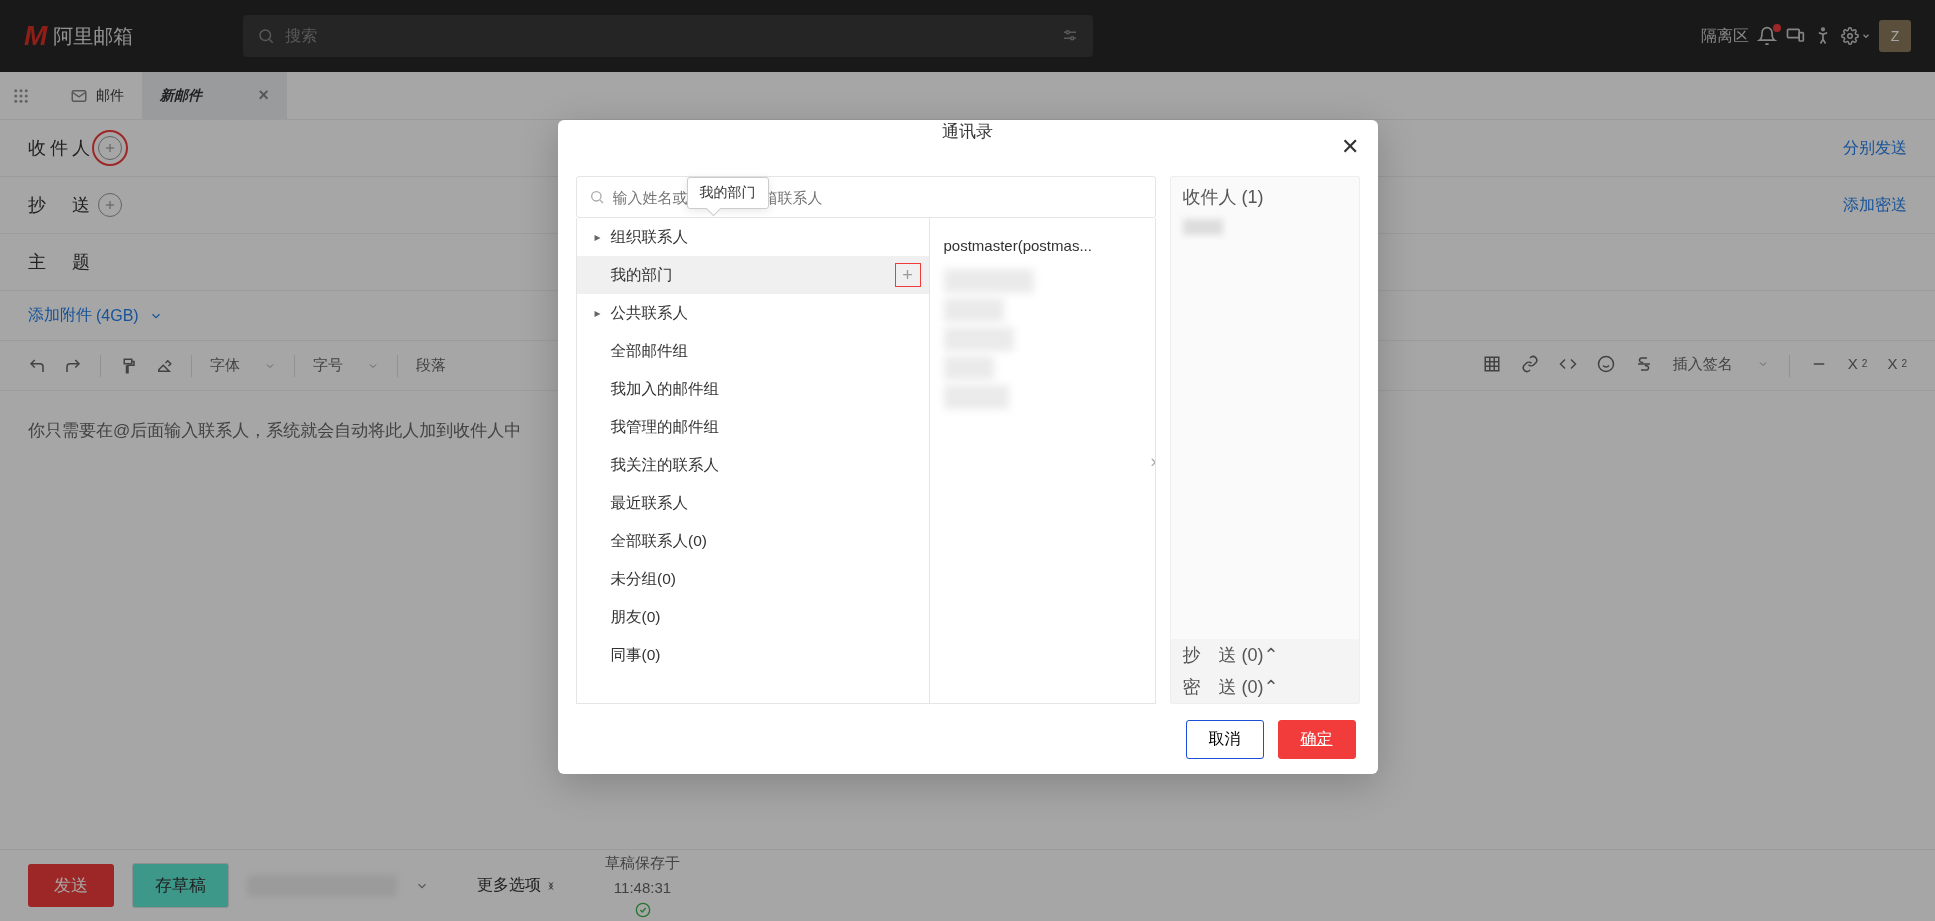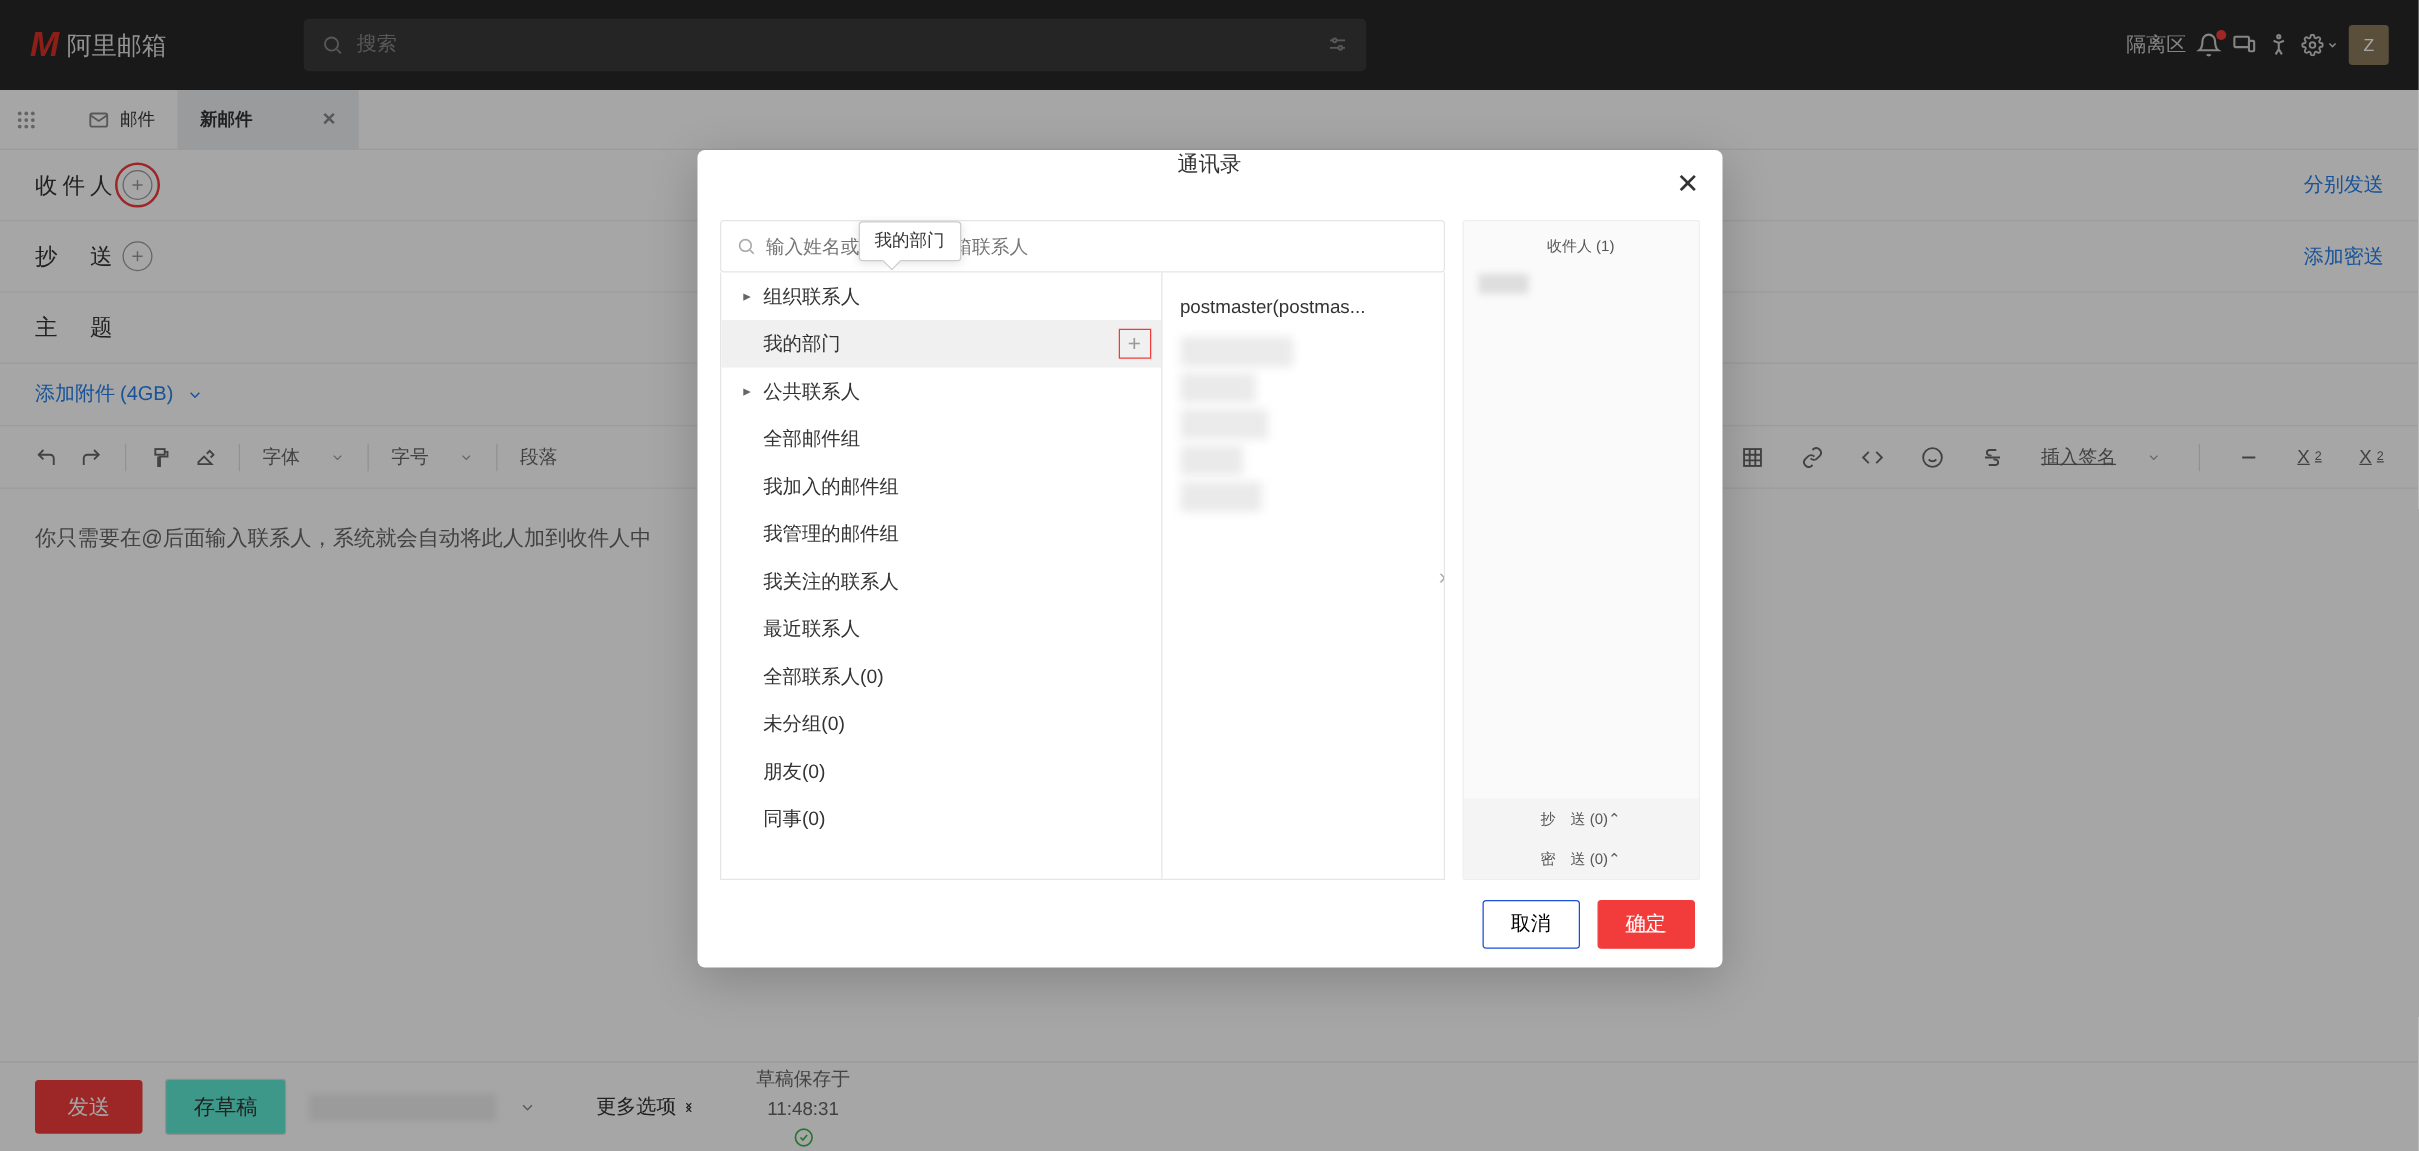--- a/index.html
+++ b/index.html
@@ -18,21 +18,21 @@
   .bell-wrap { position: relative; }
   .red-dot { position: absolute; top: -2px; right: -4px; width: 8px; height: 8px; background: #f23c3c; border-radius: 50%; }
   .avatar { width: 32px; height: 32px; background: #8a7a5a; color: #fff; display: flex; align-items: center; justify-content: center; border-radius: 3px; font-size: 14px; }
   .icon-btn { cursor: pointer; color: #ccc; display:flex; align-items:center; }
   svg { display: block; }
 
   
   .tabrow { height: 48px; display: flex; align-items: center; padding-left: 12px; border-bottom: 1px solid #eee; }
   .apps-icon { color: #999; margin-right: 22px; cursor: pointer; }
   .tab { display: flex; align-items: center; height: 48px; padding: 0 18px; cursor: pointer; gap: 8px; }
-  .tab.active { background: #eceff1; font-weight: 600; }
+  .tab.active { background: #eceff1; font-weight: 600; font-style: italic; }
   .tab .close { margin-left: 48px; color: #888; font-size: 18px; cursor: pointer; }
   .tab .mail-ico { color: #888; }
 
   
   .form-row { display: flex; align-items: center; min-height: 57px; border-bottom: 1px solid #f0f0f0; padding: 0 28px; }
   .form-label { width: 70px; color: #333; font-size: 18px; letter-spacing: 4px; }
   .add-circle { width: 24px; height: 24px; border: 1.5px solid #999; border-radius: 50%; display: flex; align-items: center; justify-content: center; color: #999; cursor: pointer; }
   .add-circle.highlighted { outline: 2px solid #f23c3c; outline-offset: 4px; }
   .row-right { margin-left: auto; color: #2680eb; cursor: pointer; font-size: 16px; }
   .attach-row { padding: 14px 28px; border-bottom: 1px solid #f0f0f0; color: #2680eb; font-size: 16px; display:flex; align-items:center; gap:4px; }
@@ -75,21 +75,21 @@
   .tree-caret { color: #666; font-size: 12px; width: 10px; }
   .tree-add { position: absolute; right: 8px; top: 7px; width: 26px; height: 24px; border: 1.5px solid #f23c3c; display: flex; align-items: center; justify-content: center; color: #999; font-size: 18px; }
   .list { flex: 1; overflow: auto; position: relative; padding: 8px 14px; }
   .list-item { height: 38px; display: flex; align-items: center; font-size: 15px; color: #333; }
   .list-blur { height: 24px; background: #eaeaea; filter: blur(4px); margin: 5px 0; }
   .lb1 { width: 90px; } .lb2 { width: 60px; } .lb3 { width: 70px; } .lb4 { width: 50px; } .lb5 { width: 65px; }
   .mid-arrow { position: absolute; right: -2px; top: 50%; transform: translateY(-50%); color: #aaa; font-size: 18px; }
 
   .modal-right { width: 190px; display: flex; flex-direction: column; }
   .r-panel { flex: 1; background: #fafafa; border: 1px solid #eee; border-radius: 2px; padding-top: 4px; position:relative; }
-  .r-head { height: 32px; display: flex; align-items: center; padding: 0 12px; font-size: 12px; color: #555; background:#f4f4f4; justify-content:center; }
+  .r-head { height: 32px; display: flex; align-items: center; padding: 0 12px; font-size: 18px; color: #555; background:#f4f4f4; justify-content:flex-start; }
   .r-head.first { background:transparent; }
   .recip-blur { width: 40px; height: 16px; background: #ddd; filter: blur(3px); margin: 6px 12px; }
   .r-bottom { position:absolute; bottom:0; left:0; right:0; }
 
   .modal-ftr { height: 70px; display: flex; align-items: center; justify-content: flex-end; gap: 14px; padding: 0 22px; }
   .m-btn { padding: 8px 22px; font-size: 16px; border-radius: 3px; cursor: pointer; border: 1px solid #1d4ed8; background: #fff; }
   .m-btn.primary { background: #f23c3c; color: #fff; border-color: #f23c3c; text-decoration: underline; }
 </style>
 </head>
 <body>
@@ -253,21 +253,21 @@
         <svg width="12" height="12" viewBox="0 0 24 24" fill="none" stroke="currentColor" stroke-width="2">
           <polyline points="6 9 12 15 18 9"></polyline>
         </svg>
       </span>
     </span>
   <span class="sep"></span>
   <span class="ed-btn">
       <span>段落</span>
     </span>
 
-  <div style="margin-left:auto; display:flex; align-items:center; gap:30px;text-decoration:underline;">
+  <div style="margin-left:auto; display:flex; align-items:flex-start; gap:20px;">
     <span class="ed-btn">
         <svg width="18" height="18" viewBox="0 0 24 24" fill="none" stroke="currentColor" stroke-width="2">
           <rect x="3" y="3" width="18" height="18"></rect>
           <line x1="3" y1="9" x2="21" y2="9"></line>
           <line x1="3" y1="15" x2="21" y2="15"></line>
           <line x1="9" y1="3" x2="9" y2="21"></line>
           <line x1="15" y1="3" x2="15" y2="21"></line>
         </svg>
       </span>
     <span class="ed-btn">

